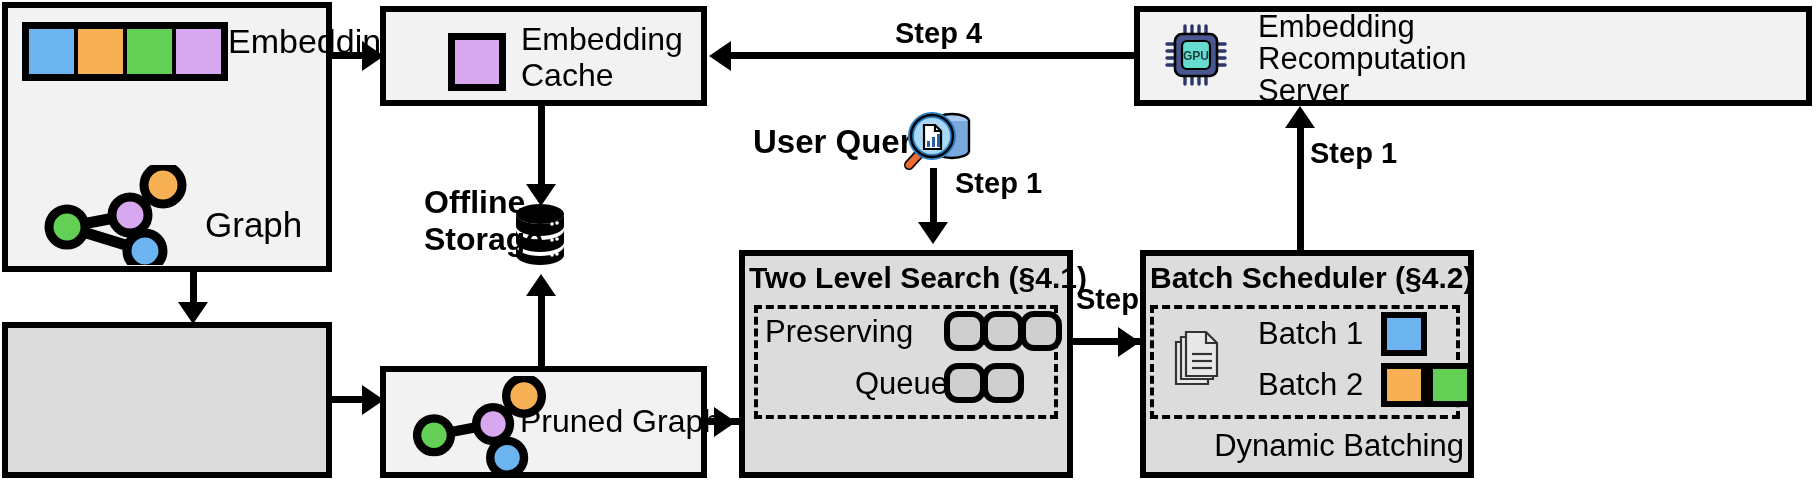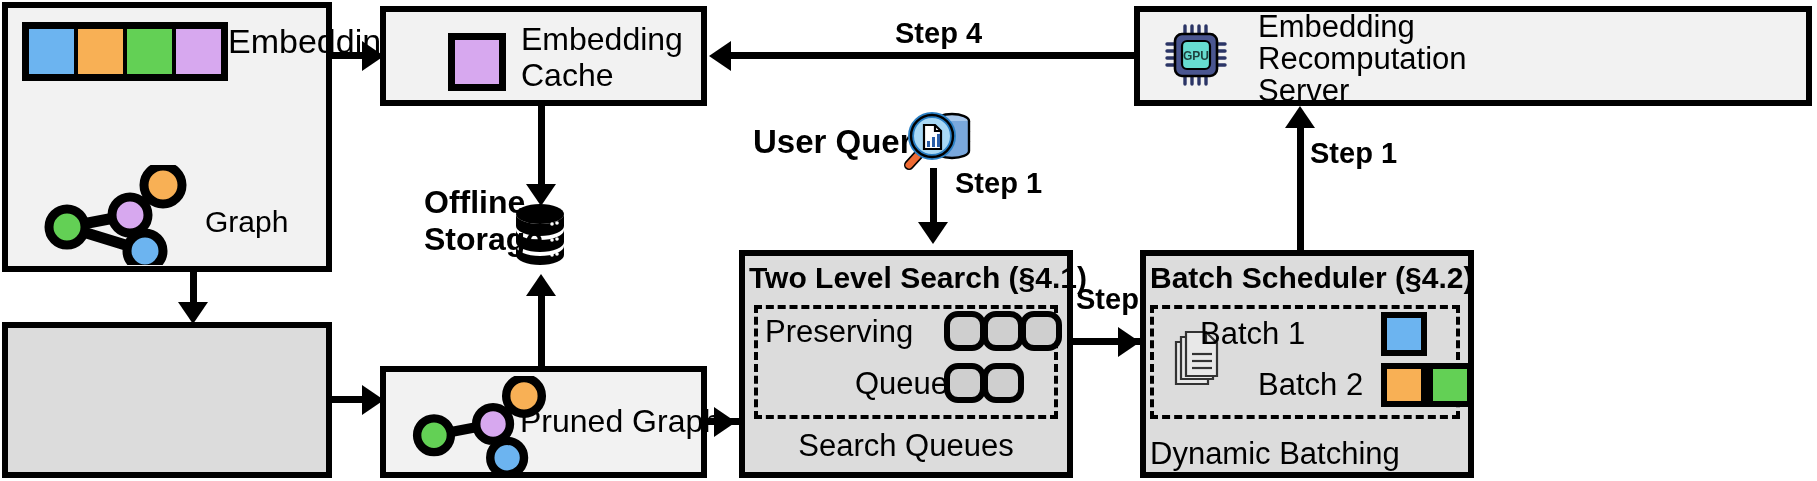--- a/index.html
+++ b/index.html
@@ -64,21 +64,21 @@
       <line x1="95" y1="50" x2="32" y2="62"></line>
       <line x1="95" y1="50" x2="110" y2="86"></line>
       <line x1="32" y1="62" x2="110" y2="86"></line>
     </g>
     <circle cx="128" cy="20" r="19" fill="#f8b055" stroke="#000" stroke-width="9"></circle>
     <circle cx="95" cy="50" r="18" fill="#d7a8ef" stroke="#000" stroke-width="9"></circle>
     <circle cx="32" cy="62" r="18" fill="#63d055" stroke="#000" stroke-width="9"></circle>
     <circle cx="110" cy="86" r="18" fill="#6cb4f0" stroke="#000" stroke-width="9"></circle>
   </svg>
 
-  <div class="lbl" style="left:205px;top:205px;font-size:30px;">Graph</div>
+  <div class="lbl" style="left:205px;top:205px;font-size:35px;">Graph</div>
 
   <div class="vline" style="left:190px;top:272px;height:36px;"></div>
   <div class="arrow-d" style="left:178px;top:302px;"></div>
 
   <div class="box shaded" style="left:2px;top:322px;width:330px;height:156px;"></div>
 
   <div class="hline" style="left:332px;top:396px;width:36px;"></div>
   <div class="arrow-r" style="left:362px;top:385px;"></div>
 
   <div class="hline" style="left:332px;top:52px;width:36px;"></div>
@@ -171,21 +171,20 @@
 
   <div class="lbl" style="left:765px;top:315px;font-size:31px;">Preserving</div>
   <div class="qslot" style="left:944px;top:311px;width:42px;height:40px;"></div>
   <div class="qslot" style="left:982px;top:311px;width:42px;height:40px;"></div>
   <div class="qslot" style="left:1020px;top:311px;width:42px;height:40px;"></div>
 
   <div class="lbl" style="left:855px;top:367px;font-size:31px;">Queues</div>
   <div class="qslot" style="left:944px;top:363px;width:42px;height:40px;"></div>
   <div class="qslot" style="left:982px;top:363px;width:42px;height:40px;"></div>
 
-  <div class="lbl" style="left:749px;top:429px;width:314px;text-align:center;font-size:31px;">Search Queues</div>
 
   <div class="hline" style="left:1073px;top:338px;width:70px;"></div>
   <div class="arrow-r" style="left:1118px;top:327px;"></div>
   <div class="lbl bold" style="left:1076px;top:283px;font-size:29px;">Step 2</div>
 
   <div class="box shaded" style="left:1140px;top:250px;width:334px;height:228px;"></div>
   <div class="lbl bold" style="left:1150px;top:261px;width:314px;text-align:center;font-size:30px;">Batch Scheduler (§4.2)</div>
 
   <div class="dashed" style="left:1150px;top:305px;width:310px;height:114px;"></div>
 
@@ -196,28 +195,28 @@
       <path d="M14 4 h20 l11 11 v33 h-31 z"></path>
     </g>
     <path d="M34 4 v11 h11" fill="none" stroke="#333" stroke-width="2.2"></path>
     <g stroke="#333" stroke-width="2.2">
       <line x1="20" y1="26" x2="40" y2="26"></line>
       <line x1="20" y1="33" x2="40" y2="33"></line>
       <line x1="20" y1="40" x2="40" y2="40"></line>
     </g>
   </svg>
 
-  <div class="lbl" style="left:1200px;top:317px;font-size:31px;">Batch 1</div>
+  <div class="lbl" style="left:1258px;top:317px;font-size:31px;">Batch 1</div>
   <div class="bsq" style="left:1381px;top:312px;width:46px;height:44px;background:#6cb4f0;"></div>
 
   <div class="lbl" style="left:1258px;top:368px;font-size:31px;">Batch 2</div>
   <div class="bsq" style="left:1381px;top:363px;width:46px;height:44px;background:#f8b055;"></div>
   <div class="bsq" style="left:1427px;top:363px;width:46px;height:44px;background:#63d055;"></div>
 
-  <div class="lbl" style="left:1150px;top:429px;width:314px;text-align:left;font-size:31px;margin-top:8px;">Dynamic Batching</div>
+  <div class="lbl" style="left:1150px;top:429px;width:314px;text-align:right;font-size:31px;">Dynamic Batching</div>
 
   <div class="vline" style="left:1297px;top:128px;height:122px;"></div>
   <div class="arrow-u" style="left:1285px;top:106px;"></div>
   <div class="lbl bold" style="left:1310px;top:137px;font-size:29px;">Step 1</div>
 
   <div class="box" style="left:1134px;top:6px;width:678px;height:100px;"></div>
 
   <svg class="icon" style="left:1163px;top:22px;" width="66" height="66" viewBox="0 0 66 66">
     <g stroke="#2b3566" stroke-width="3.4" stroke-linecap="round">
       <line x1="22" y1="4" x2="22" y2="13"></line>

